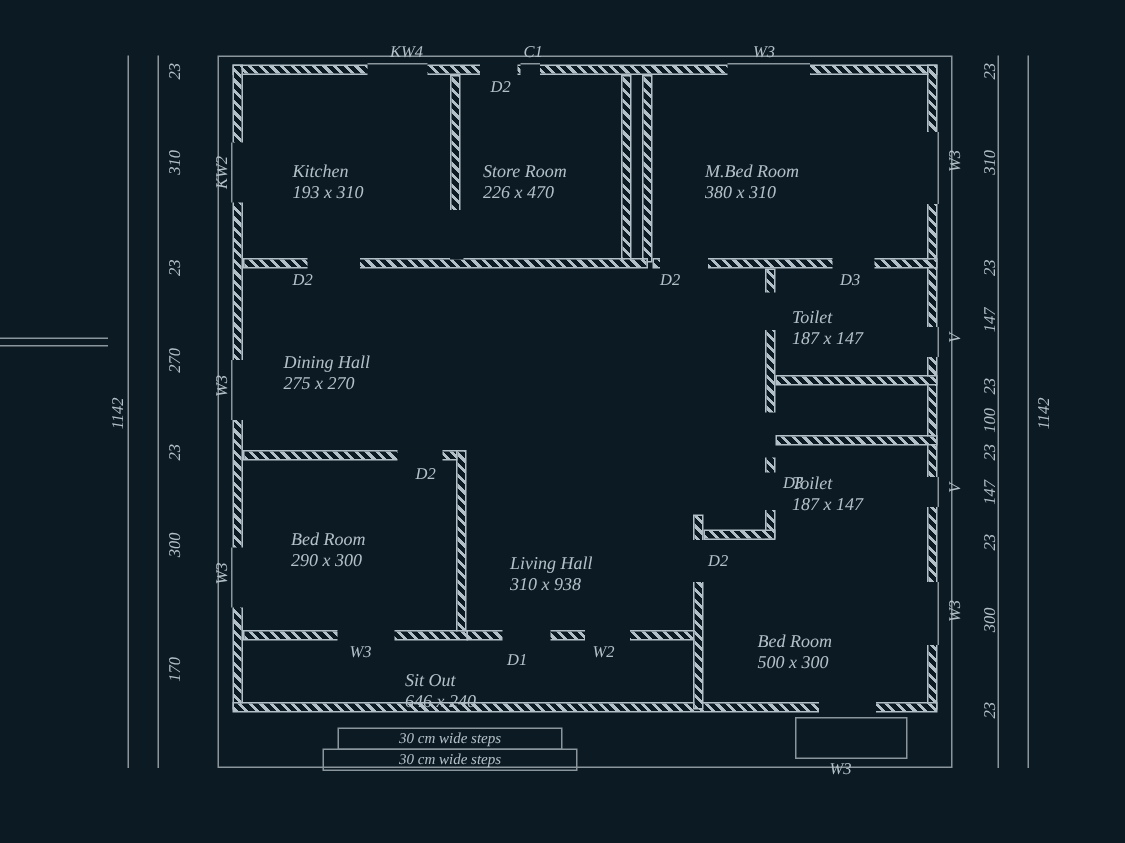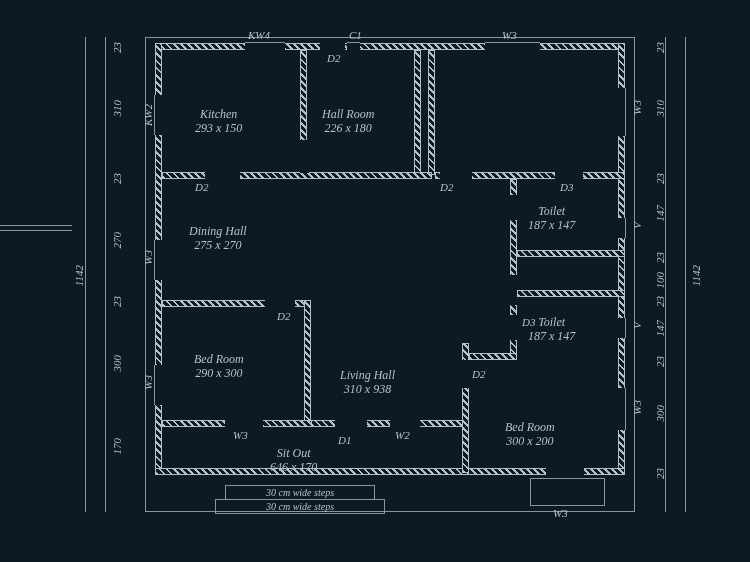--- a/index.html
+++ b/index.html
@@ -3,21 +3,21 @@
 <meta charset="utf-8">
 <style>
 *{margin:0;padding:0;box-sizing:border-box}
 body{background:#0c1a23;font-family:'Times New Roman',serif;font-style:italic;width:750px;height:562px;overflow:hidden;position:relative}
 .canvas{position:absolute;inset:0;color:#b4c0c8}
 .abs{position:absolute}
 .label{font-size:12px;color:#b4c0c8;white-space:nowrap}
 .label.sm{font-size:11px}
 .dim{font-size:11px;font-style:italic}
 .dimv{writing-mode:vertical-rl;transform:rotate(180deg)}
-.room{text-align:center;line-height:1.2;font-size:12px}
+.room{text-align:left;line-height:1.2;font-size:12px}
 .oline{border-top:1px solid #8a959c}
 .ovline{border-left:1px solid #8a959c}
 .wall-h{position:absolute;height:7px;background:repeating-linear-gradient(45deg,#b4c0c8 0 2px,#0c1a23 2px 5px);border:1px solid #b4c0c8}
 .wall-v{position:absolute;width:7px;background:repeating-linear-gradient(45deg,#b4c0c8 0 2px,#0c1a23 2px 5px);border:1px solid #b4c0c8}
 .step{font-size:10px;text-align:center;border:1px solid #8a959c;padding:1px 40px}
 </style>
 </head>
 <body>
 
 <div class="canvas">
@@ -73,27 +73,31 @@
   <div class="abs" style="left:335px;top:419px;width:32px;height:9px;background:#0c1a23"></div>
   <div class="abs" style="left:390px;top:419px;width:30px;height:9px;background:#0c1a23"></div>
 
   <div class="wall-v" style="left:462px;top:343px;height:130px"></div>
   <div class="wall-h" style="left:469px;top:353px;width:48px"></div>
   <div class="abs" style="left:461px;top:360px;width:9px;height:28px;background:#0c1a23"></div>
   <div class="abs" style="left:546px;top:467px;width:38px;height:9px;background:#0c1a23"></div>
 
   <div class="abs room" style="left:195px;top:107px">
     <div>Kitchen</div>
-    <div>293 x 150</div>
+    <div>193 x 310</div>
   </div>
   <div class="abs room" style="left:322px;top:107px">
-    <div>Hall Room</div>
-    <div>226 x 180</div>
+    <div>Store Room</div>
+    <div>226 x 470</div>
   </div>
-  <div class="abs room" style="left:189px;top:224px">
+  <div class="abs room" style="left:470px;top:107px">
+    <div>M.Bed Room</div>
+    <div>380 x 310</div>
+  </div>
+  <div class="abs room" style="left:189px;top:234px">
     <div>Dining Hall</div>
     <div>275 x 270</div>
   </div>
   <div class="abs room" style="left:194px;top:352px">
     <div>Bed Room</div>
     <div>290 x 300</div>
   </div>
   <div class="abs room" style="left:340px;top:368px">
     <div>Living Hall</div>
     <div>310 x 938</div>
@@ -101,28 +105,28 @@
   <div class="abs room" style="left:528px;top:204px">
     <div>Toilet</div>
     <div>187 x 147</div>
   </div>
   <div class="abs room" style="left:528px;top:315px">
     <div>Toilet</div>
     <div>187 x 147</div>
   </div>
   <div class="abs room" style="left:505px;top:420px">
     <div>Bed Room</div>
-    <div>300 x 200</div>
+    <div>500 x 300</div>
   </div>
   <div class="abs room" style="left:270px;top:446px">
     <div>Sit Out</div>
-    <div>646 x 170</div>
+    <div>646 x 240</div>
   </div>
 
-  <span class="abs label sm" style="left:248px;top:29px">KW4</span>
+  <span class="abs label sm" style="left:260px;top:29px">KW4</span>
   <span class="abs label sm" style="left:349px;top:29px">C1</span>
   <span class="abs label sm" style="left:502px;top:29px">W3</span>
   <span class="abs label sm" style="left:327px;top:52px">D2</span>
 
   <span class="abs label sm dimv" style="left:142px;top:104px">KW2</span>
   <span class="abs label sm dimv" style="left:142px;top:250px">W3</span>
   <span class="abs label sm dimv" style="left:142px;top:375px">W3</span>
 
   <span class="abs label sm dimv" style="left:631px;top:100px">W3</span>
   <span class="abs label sm dimv" style="left:631px;top:222px">V</span>

